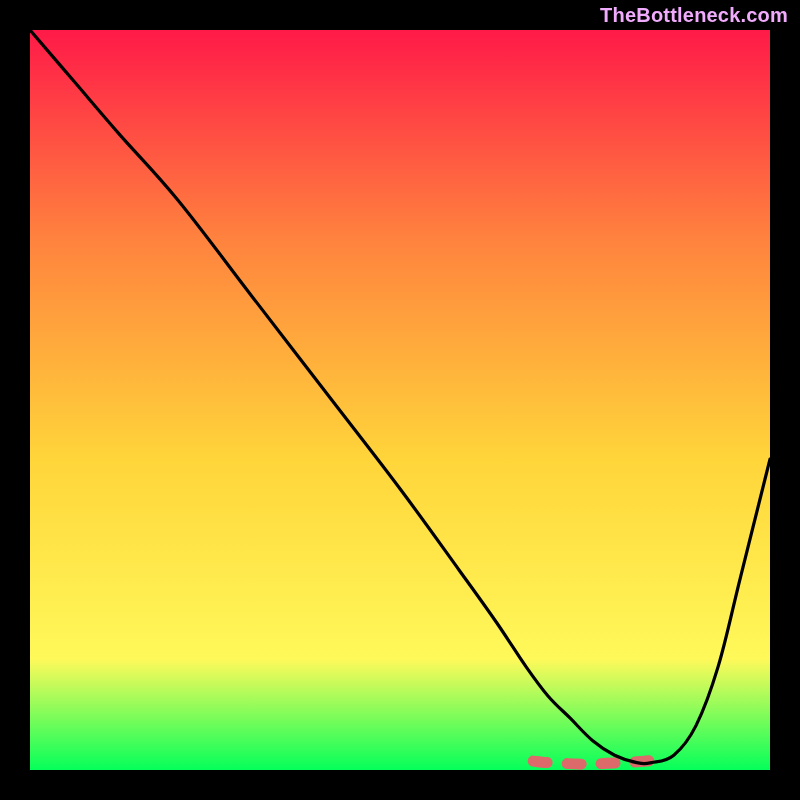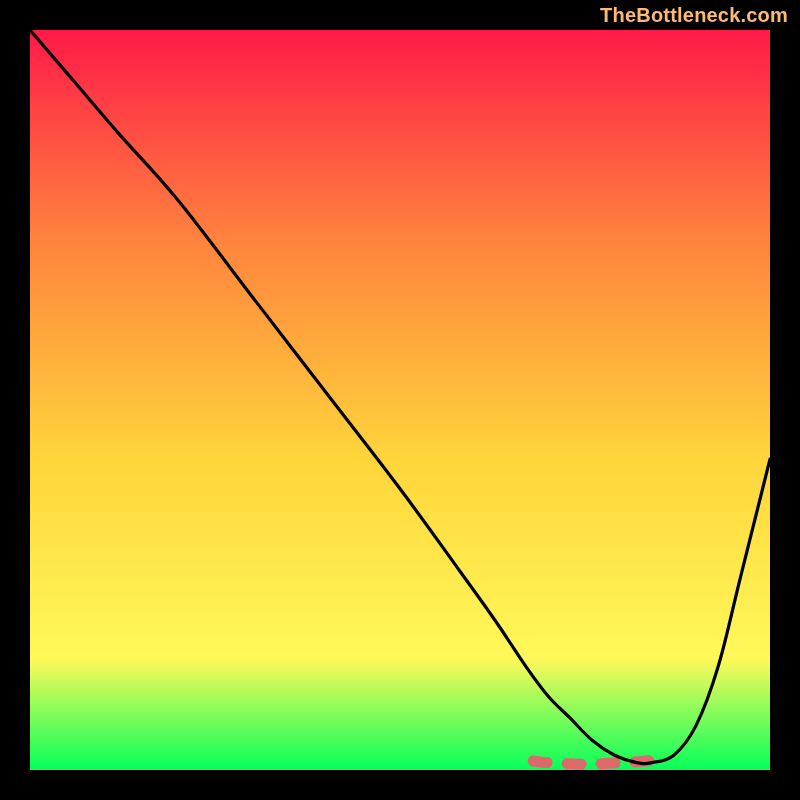--- a/index.html
+++ b/index.html
@@ -14,21 +14,21 @@
   .frame {
     position: relative;
     width: 800px;
     height: 800px;
     background: #000000;
   }
   .watermark {
     position: absolute;
     top: 4px;
     right: 12px;
-    color: #fdba74;
+    color: #f0abfc;
     font-size: 20px;
     font-weight: 600;
     letter-spacing: 0.2px;
     z-index: 10;
   }
   svg.plot {
     position: absolute;
     left: 30px;
     top: 30px;
     width: 740px;

